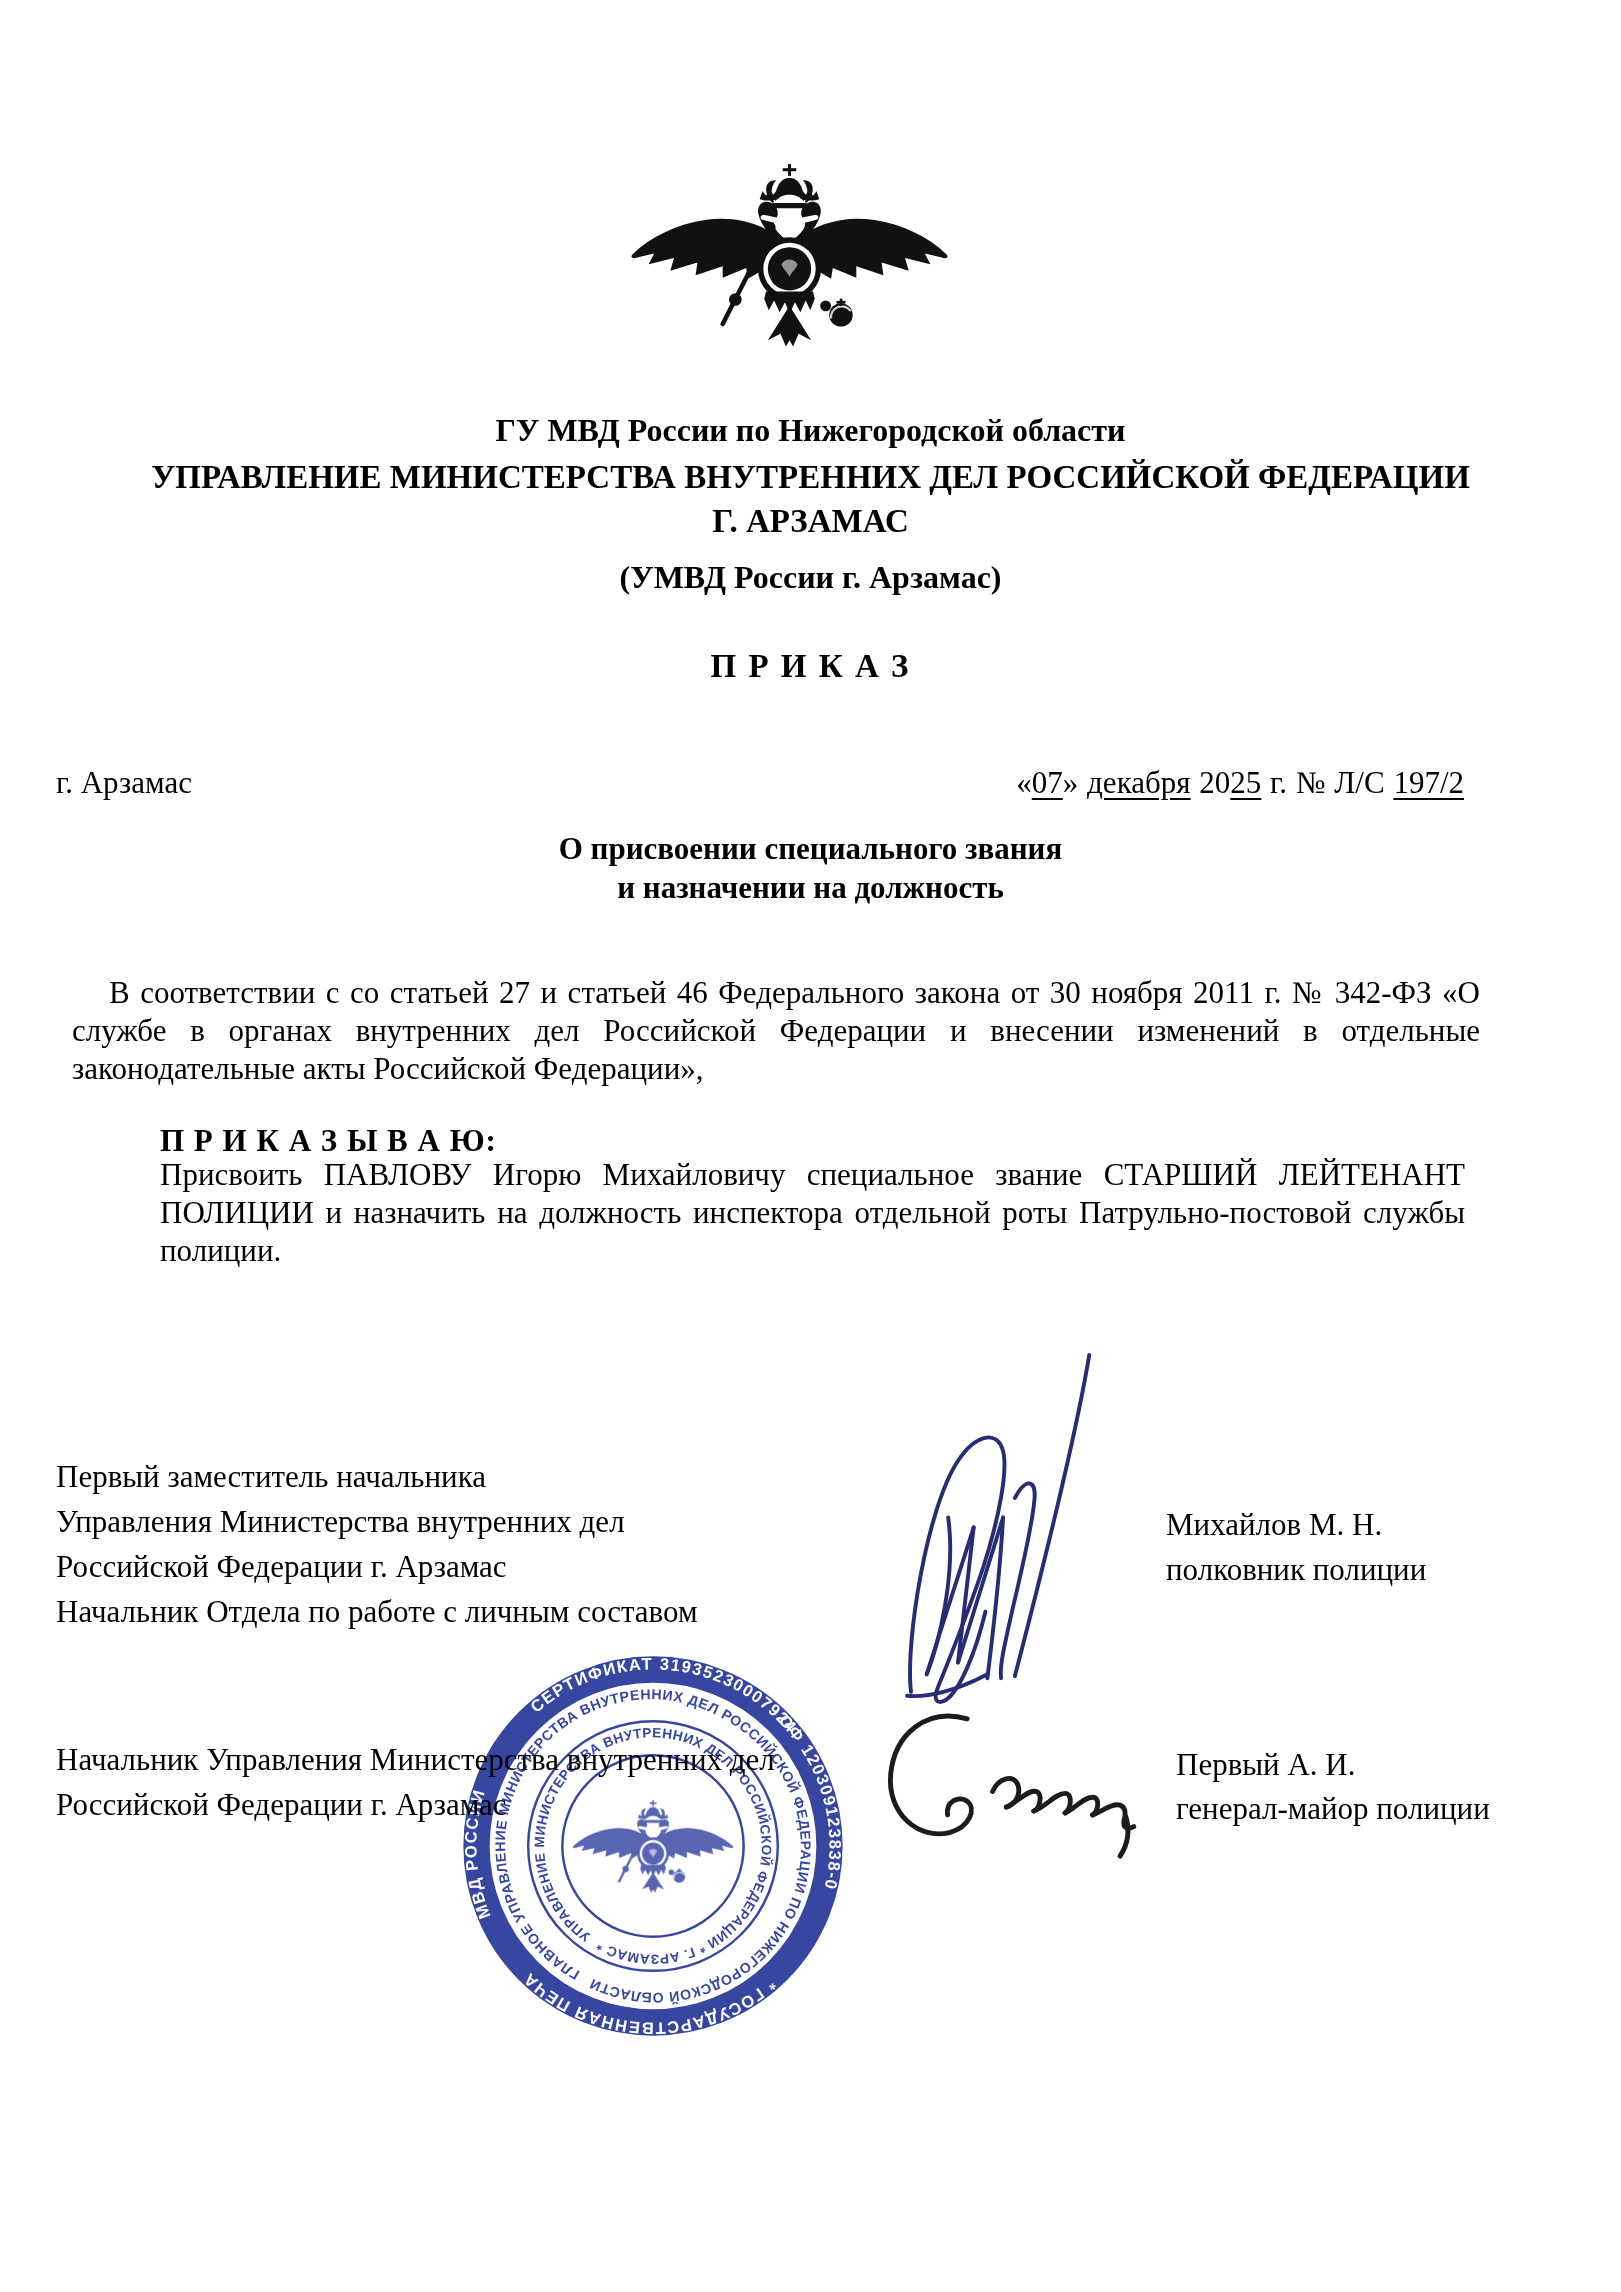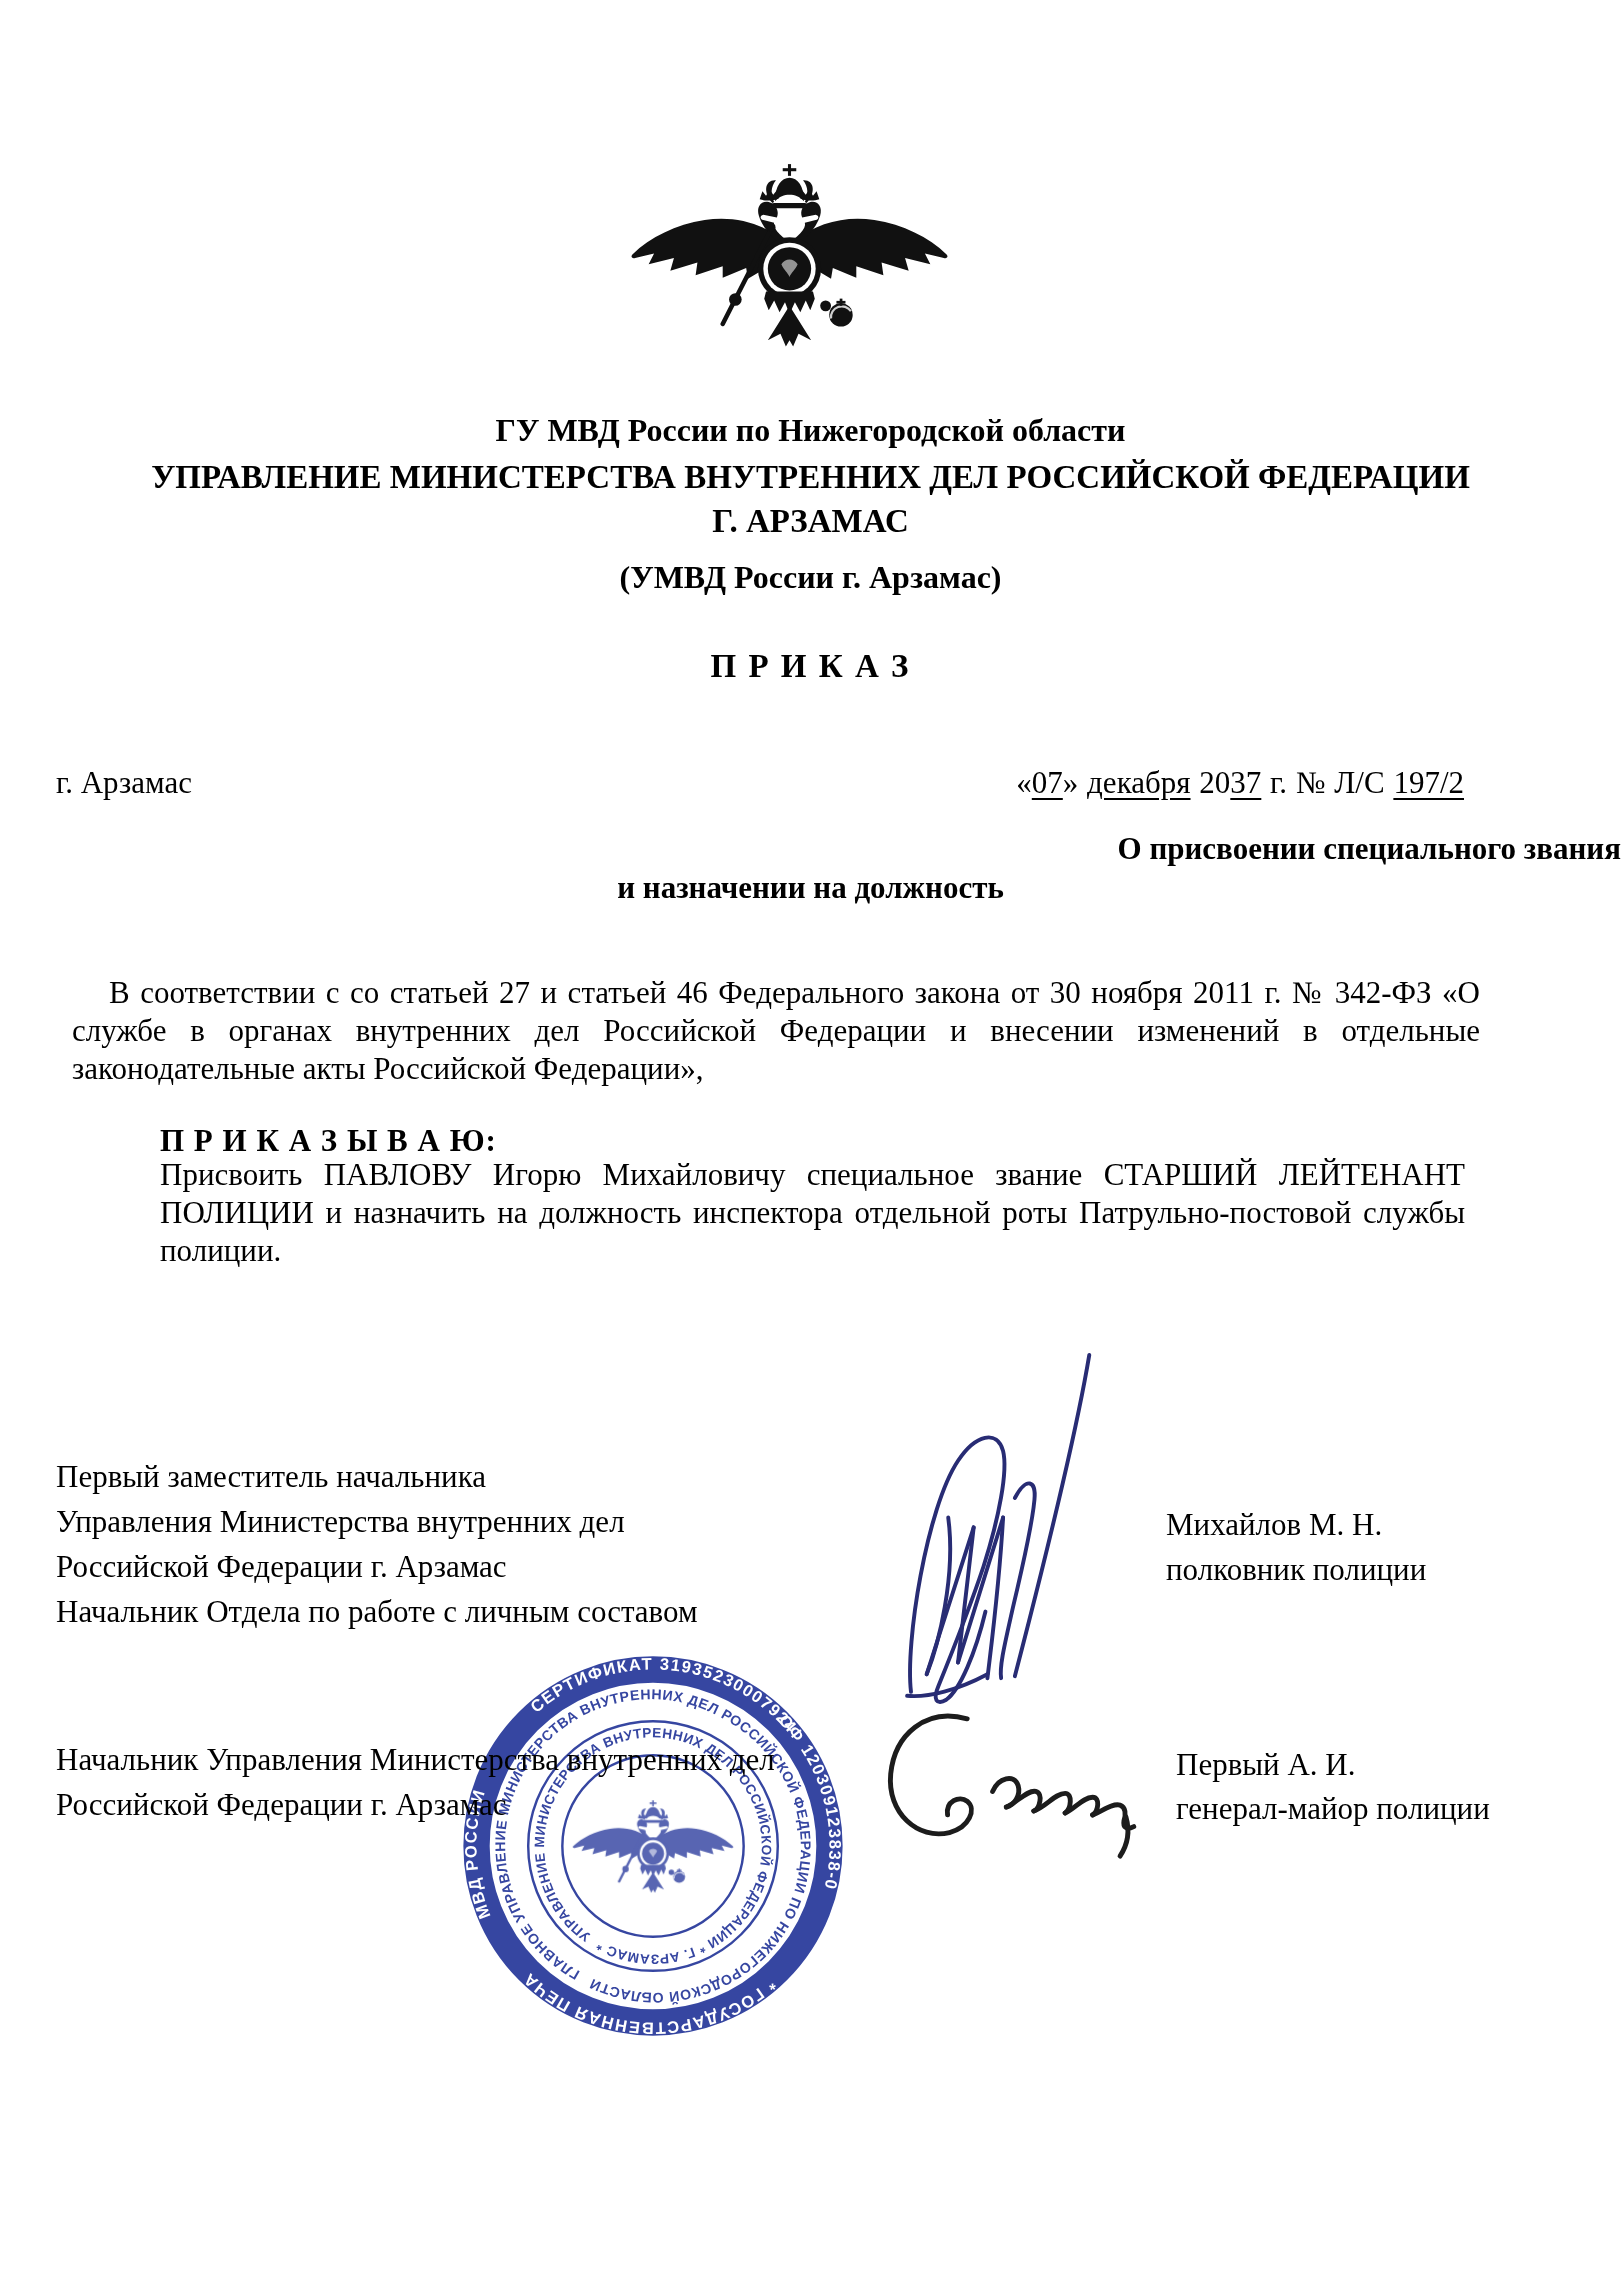--- a/index.html
+++ b/index.html
@@ -15,21 +15,21 @@
   .org1{top:412px;font-size:32px;}
   .org2{top:459px;font-size:33px;}
   .org3{top:503px;font-size:33px;}
   .org4{top:559px;font-size:32px;}
   .doctype{top:648px;font-size:33px;letter-spacing:2px;}
   
   .daterow{top:765px;left:56px;width:1408px;font-size:31px;display:flex;justify-content:space-between;align-items:baseline;}
   .daterow .gap{margin-left:8.8px;}
   .u{text-decoration:underline;text-decoration-thickness:2px;text-underline-offset:4.9px;}
   
-  .subj1{top:831px;font-size:31px;text-align:right;}
+  .subj1{top:831px;font-size:31px;}
   .subj2{top:870px;font-size:31px;}
   
   .preamble{top:974px;left:56px;width:1408px;font-size:31px;line-height:38px;text-align:justify;text-indent:37px;margin-left:16px;}
   .orderword{top:1123px;left:160px;font-size:31px;letter-spacing:1px;}
   .orderpara{top:1156px;left:160px;width:1305px;font-size:31px;line-height:38px;text-align:justify;}
   
   .sigblock1{top:1454px;left:56px;font-size:31px;line-height:45px;}
   .sig1name{top:1507px;left:1166px;font-size:31px;}
   .sig1rank{top:1552px;left:1166px;font-size:31px;}
   .sigblock2{top:1737px;left:56px;font-size:31px;line-height:45px;}
@@ -88,21 +88,21 @@
   <div class="abs center b org1">ГУ МВД России по Нижегородской области</div>
   <div class="abs center b org2">УПРАВЛЕНИЕ МИНИСТЕРСТВА ВНУТРЕННИХ ДЕЛ РОССИЙСКОЙ ФЕДЕРАЦИИ</div>
   <div class="abs center b org3">Г. АРЗАМАС</div>
   <div class="abs center b org4">(УМВД России г. Арзамас)</div>
 
   <div class="abs center b doctype">П Р И К А З</div>
 
   <div class="abs daterow">
     <span>г. Арзамас</span>
     <span>
-      <span>«</span><span class="u">07</span><span>»</span><span class="gap u">декабря</span><span class="gap">20</span><span class="u">37</span><span class="gap">г.</span><span class="gap">№</span><span class="gap">Л/С</span><span class="gap u">197/2</span>
+      <span>«</span><span class="u">07</span><span>»</span><span class="gap u">декабря</span><span class="gap">20</span><span class="u">25</span><span class="gap">г.</span><span class="gap">№</span><span class="gap">Л/С</span><span class="gap u">197/2</span>
     </span>
   </div>
 
   <div class="abs center b subj1">О присвоении специального звания</div>
   <div class="abs center b subj2">и назначении на должность</div>
 
   <div class="abs preamble">В соответствии с со статьей 27 и статьей 46 Федерального закона от 30 ноября 2011 г. № 342-ФЗ «О службе в органах внутренних дел Российской Федерации и внесении изменений в отдельные законодательные акты Российской Федерации»,</div>
 
   <div class="abs b orderword">П Р И К А З Ы В А Ю:</div>
 

